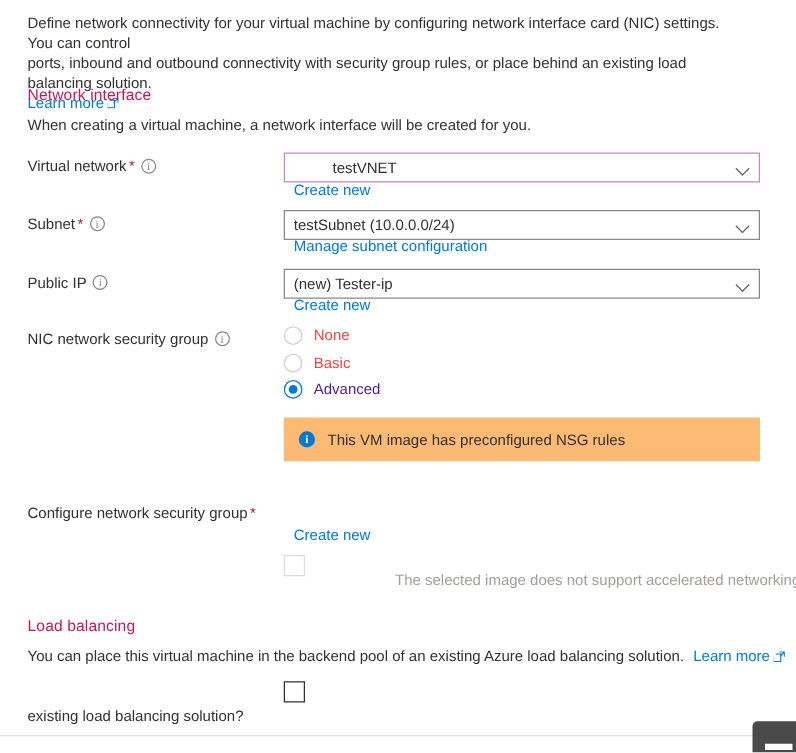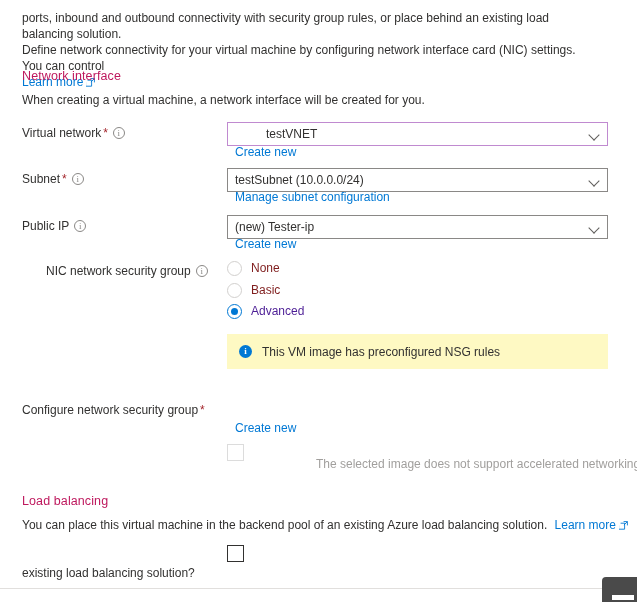--- a/index.html
+++ b/index.html
@@ -175,29 +175,29 @@
     width: 7px; height: 7px;
     margin: -3.5px 0 0 -3.5px;
     border-radius: 50%;
     background: #0078d4;
   }
   .radio-label {
     margin-left: 9px;
     font-size: 12px;
     color: #4c1d95;
   }
-  .radio-label.disabled { color: #7f1d1d; }
+  .radio-label.disabled { color: #ef4444; }
 
   
   .banner {
     position: absolute;
     left: 227px;
     width: 381px;
     height: 35px;
-    background: #fef9c3;
+    background: #fdba74;
     display: flex;
     align-items: center;
     padding-left: 12px;
   }
   .banner-icon {
     width: 13px;
     height: 13px;
     border-radius: 50%;
     background: #0078d4;
     position: relative;
@@ -268,22 +268,22 @@
     height: 5px;
     background: #ffffff;
   }
 </style>
 </head>
 <body>
 
 <div class="page">
 
   <div class="intro">
+    <span class="intro-line">Define network connectivity for your virtual machine by configuring network interface card (NIC) settings. You can control</span>
     <span class="intro-line">ports, inbound and outbound connectivity with security group rules, or place behind an existing load balancing solution.</span>
-    <span class="intro-line">Define network connectivity for your virtual machine by configuring network interface card (NIC) settings. You can control</span>
     <a class="link">
       <span>Learn more</span><span class="ext-icon"><svg width="9" height="9" viewBox="0 0 9 9">
             <path d="M0.6 2.2 h4 v6 h-6 v-4" fill="none" stroke="#0078d4" stroke-width="0.9" transform="translate(1,0)"></path>
             <path d="M4.6 0.6 h3.8 v3.8" fill="none" stroke="#0078d4" stroke-width="0.9"></path>
             <path d="M8.4 0.6 L4.9 4.1" stroke="#0078d4" stroke-width="0.9"></path>
           </svg></span>
     </a>
   </div>
 
   <div class="section-title" style="left:22px; top:69px;">Network interface</div>
@@ -310,21 +310,21 @@
 
   <div class="label" style="left:22px; top:219px;">
     <span>Public IP</span><span class="info-icon"></span>
   </div>
   <div class="field" style="top:215px;">
     <span>(new) Tester-ip</span>
     <span class="chevron"></span>
   </div>
   <div class="sublink" style="top:237px;">Create new</div>
 
-  <div class="label" style="left:22px; top:264px;margin-left:24px;">
+  <div class="label" style="left:22px; top:264px;">
     <span>NIC network security group</span><span class="info-icon"></span>
   </div>
 
   <div class="radio-row" style="top:258px;">
     <span class="radio disabled"></span>
     <span class="radio-label disabled">None</span>
   </div>
   <div class="radio-row" style="top:280px;">
     <span class="radio disabled"></span>
     <span class="radio-label disabled">Basic</span>

